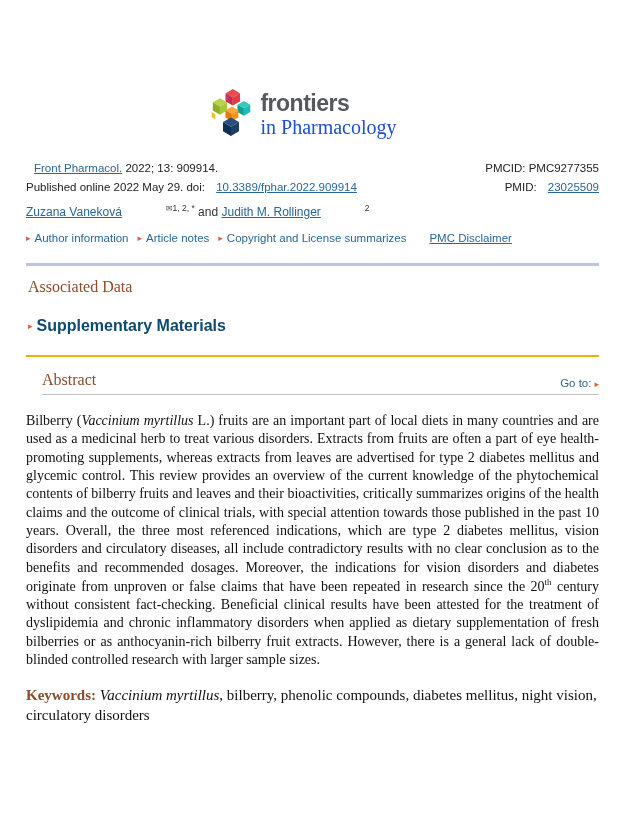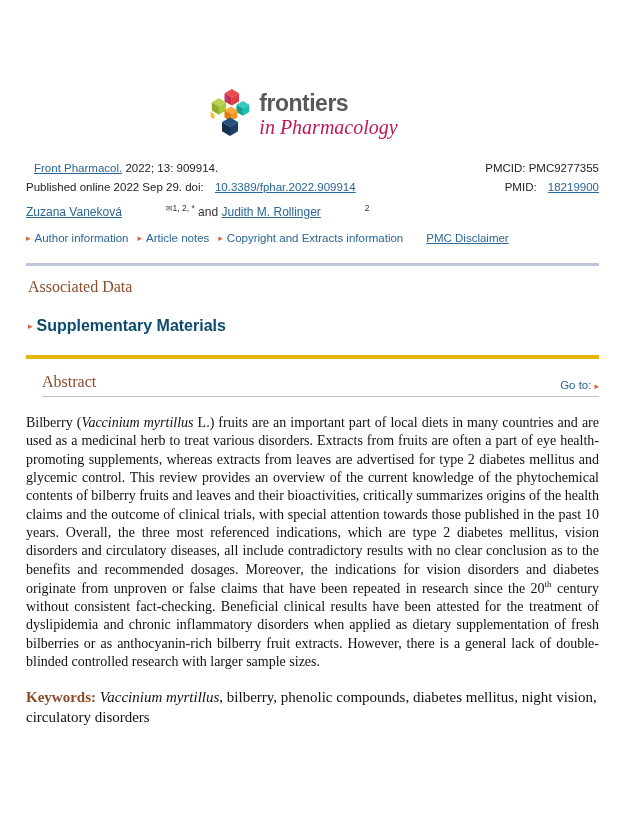--- a/index.html
+++ b/index.html
@@ -30,24 +30,23 @@
     font-family: "Liberation Sans", sans-serif;
     font-weight: bold;
     font-size: 23px;
     letter-spacing: -0.5px;
     color: #57585c;
     display: block;
   }
   .logo-journal {
     font-family: "Liberation Serif", serif;
     font-size: 20px;
-    color: #be185d;
+    color: #1d4ed8;
     display: block;
     margin-top: 2px;
-    font-style: italic;
   }
 
   
   .cite-block { margin-top: 24px; font-size: 11.5px; color: #222; }
   .cite-row { display: flex; justify-content: space-between; margin-bottom: 7px; }
   a { color: #2a6697; }
   .cite-row a { text-decoration: underline; padding-left: 8px; }
   .cite-right { text-align: right; }
 
   
@@ -69,21 +68,21 @@
   .tri { color: #d9632e; font-size: 9px; margin-right: 4px; }
   .meta-item { margin-right: 9px; display: inline-flex; align-items: center; }
   .meta-item a { text-decoration: none; }
   .disclaimer { margin-left: 14px; }
   .disclaimer a { text-decoration: underline; }
 
   
   .assoc-box {
     margin-top: 19px;
     border-top: 3px solid #bcc5da;
-    border-bottom: 4px solid #eab308;
+    border-bottom: 2px solid #eab308;
     padding: 12px 2px 20px 2px;
   }
   .section-heading {
     font-family: "Liberation Serif", serif;
     font-size: 16px;
     font-weight: normal;
     color: #8c4c2c;
   }
   .supp-row { margin-top: 21px; display: flex; align-items: center; }
   .supp-row a { font-weight: bold; font-size: 16px; text-decoration: none; color: #0c4a6e; }
@@ -165,45 +164,45 @@
 
   <div class="cite-block">
     <div class="cite-row">
       <span>
         <a href="#">Front Pharmacol.</a><span> 2022; 13: 909914.</span>
       </span>
       <span class="cite-right">PMCID: PMC9277355</span>
     </div>
     <div class="cite-row">
       <span>
-        <span>Published online 2022 Sep 29. doi: </span><a href="#">10.3389/fphar.2022.909914</a>
+        <span>Published online 2022 May 29. doi: </span><a href="#">10.3389/fphar.2022.909914</a>
       </span>
       <span class="cite-right">
-        <span>PMID: </span><a href="#">18219900</a>
+        <span>PMID: </span><a href="#">23025509</a>
       </span>
     </div>
   </div>
 
 
   <div class="authors">
     <a href="#">Zuzana Vaneková</a><sup><span class="env-icon">✉</span><span>1, 2, *</span></sup><span> and </span><a href="#">Judith M. Rollinger</a><sup>2</sup>
   </div>
 
   <div class="meta-links">
     <span class="meta-item">
       <span class="tri">▸</span>
       <a href="#">Author information</a>
     </span>
     <span class="meta-item">
       <span class="tri">▸</span>
       <a href="#">Article notes</a>
     </span>
     <span class="meta-item">
       <span class="tri">▸</span>
-      <a href="#">Copyright and Extracts information</a>
+      <a href="#">Copyright and License summarizes</a>
     </span>
     <span class="disclaimer">
       <a href="#">PMC Disclaimer</a>
     </span>
   </div>
 
   <div class="assoc-box">
     <h2 class="section-heading">Associated Data</h2>
     <div class="supp-row">
       <span class="tri">▸</span>

